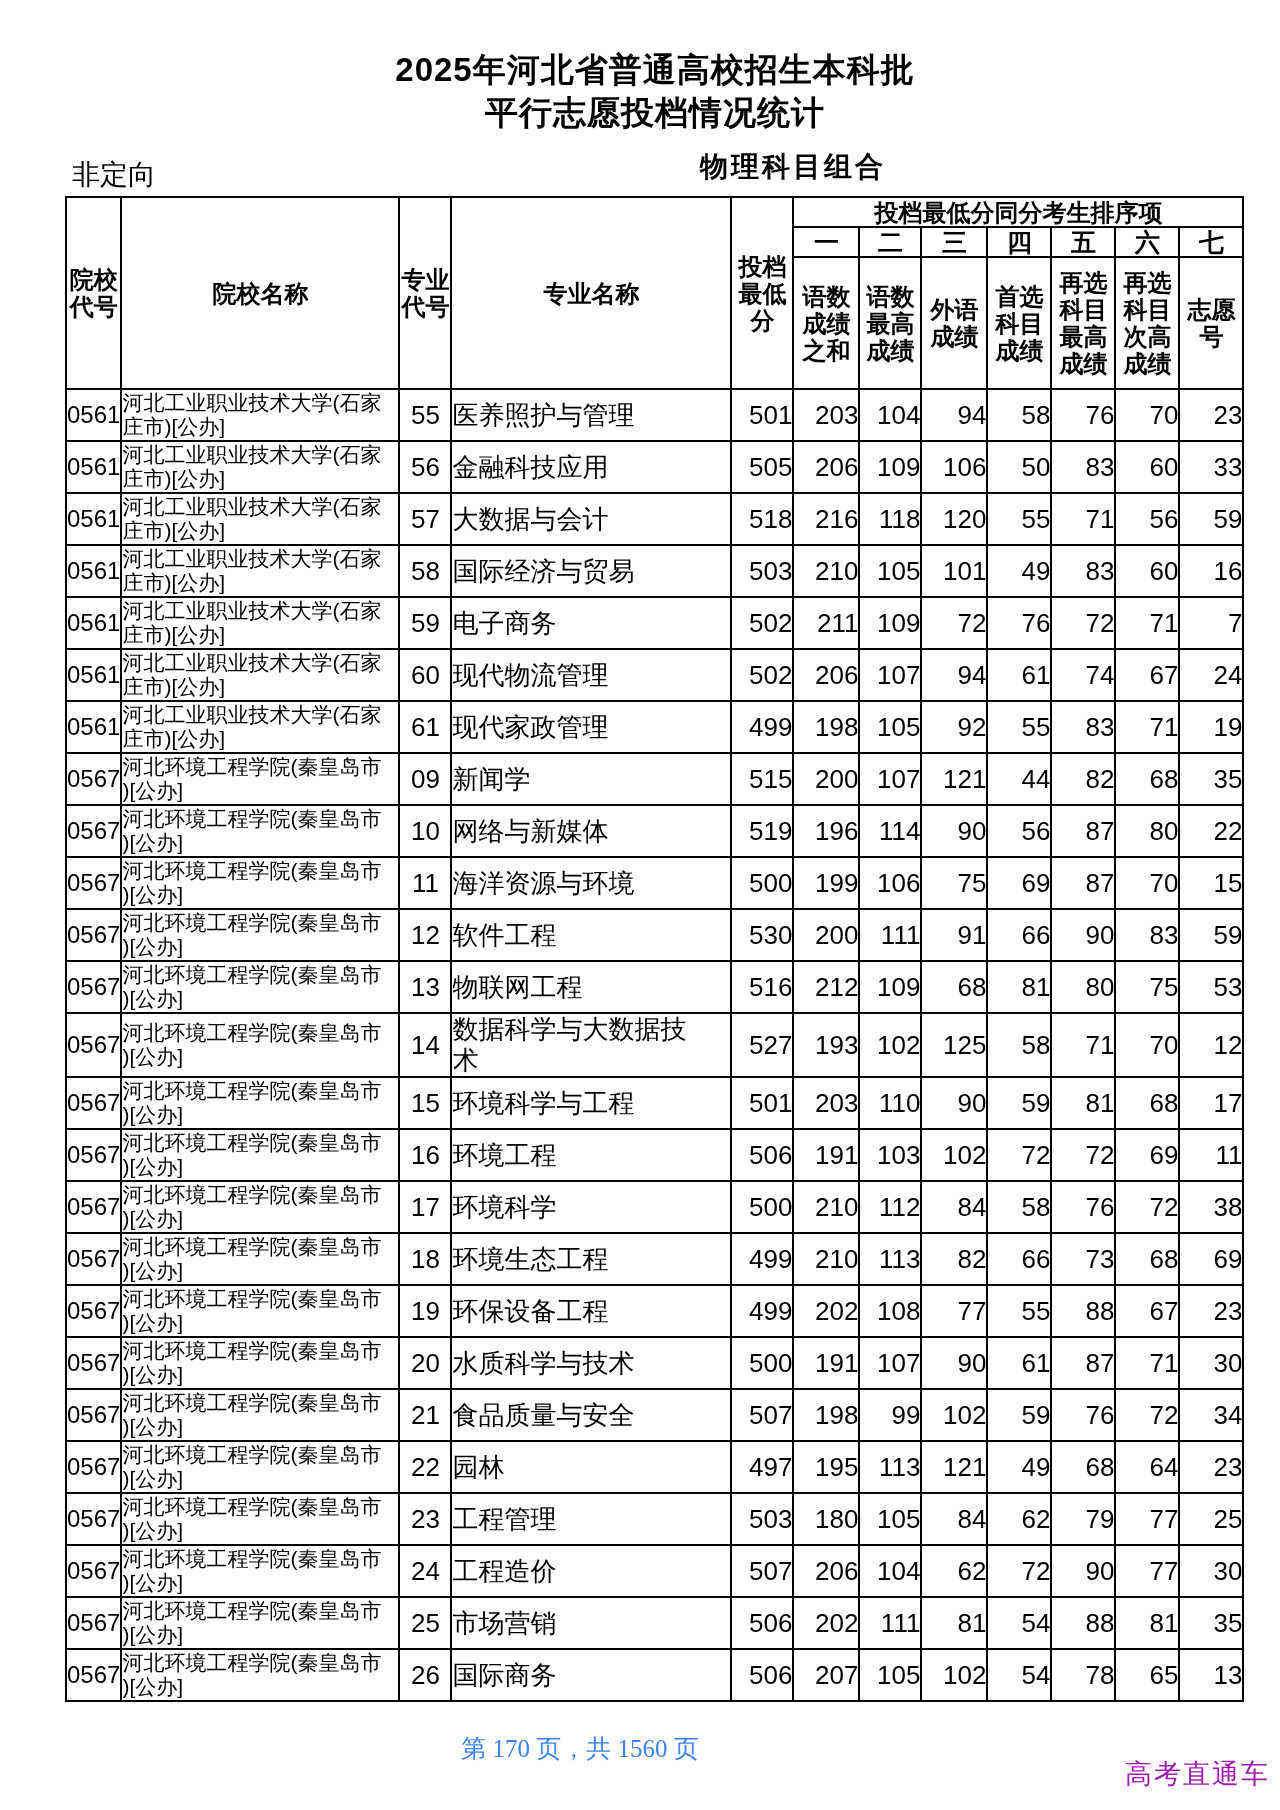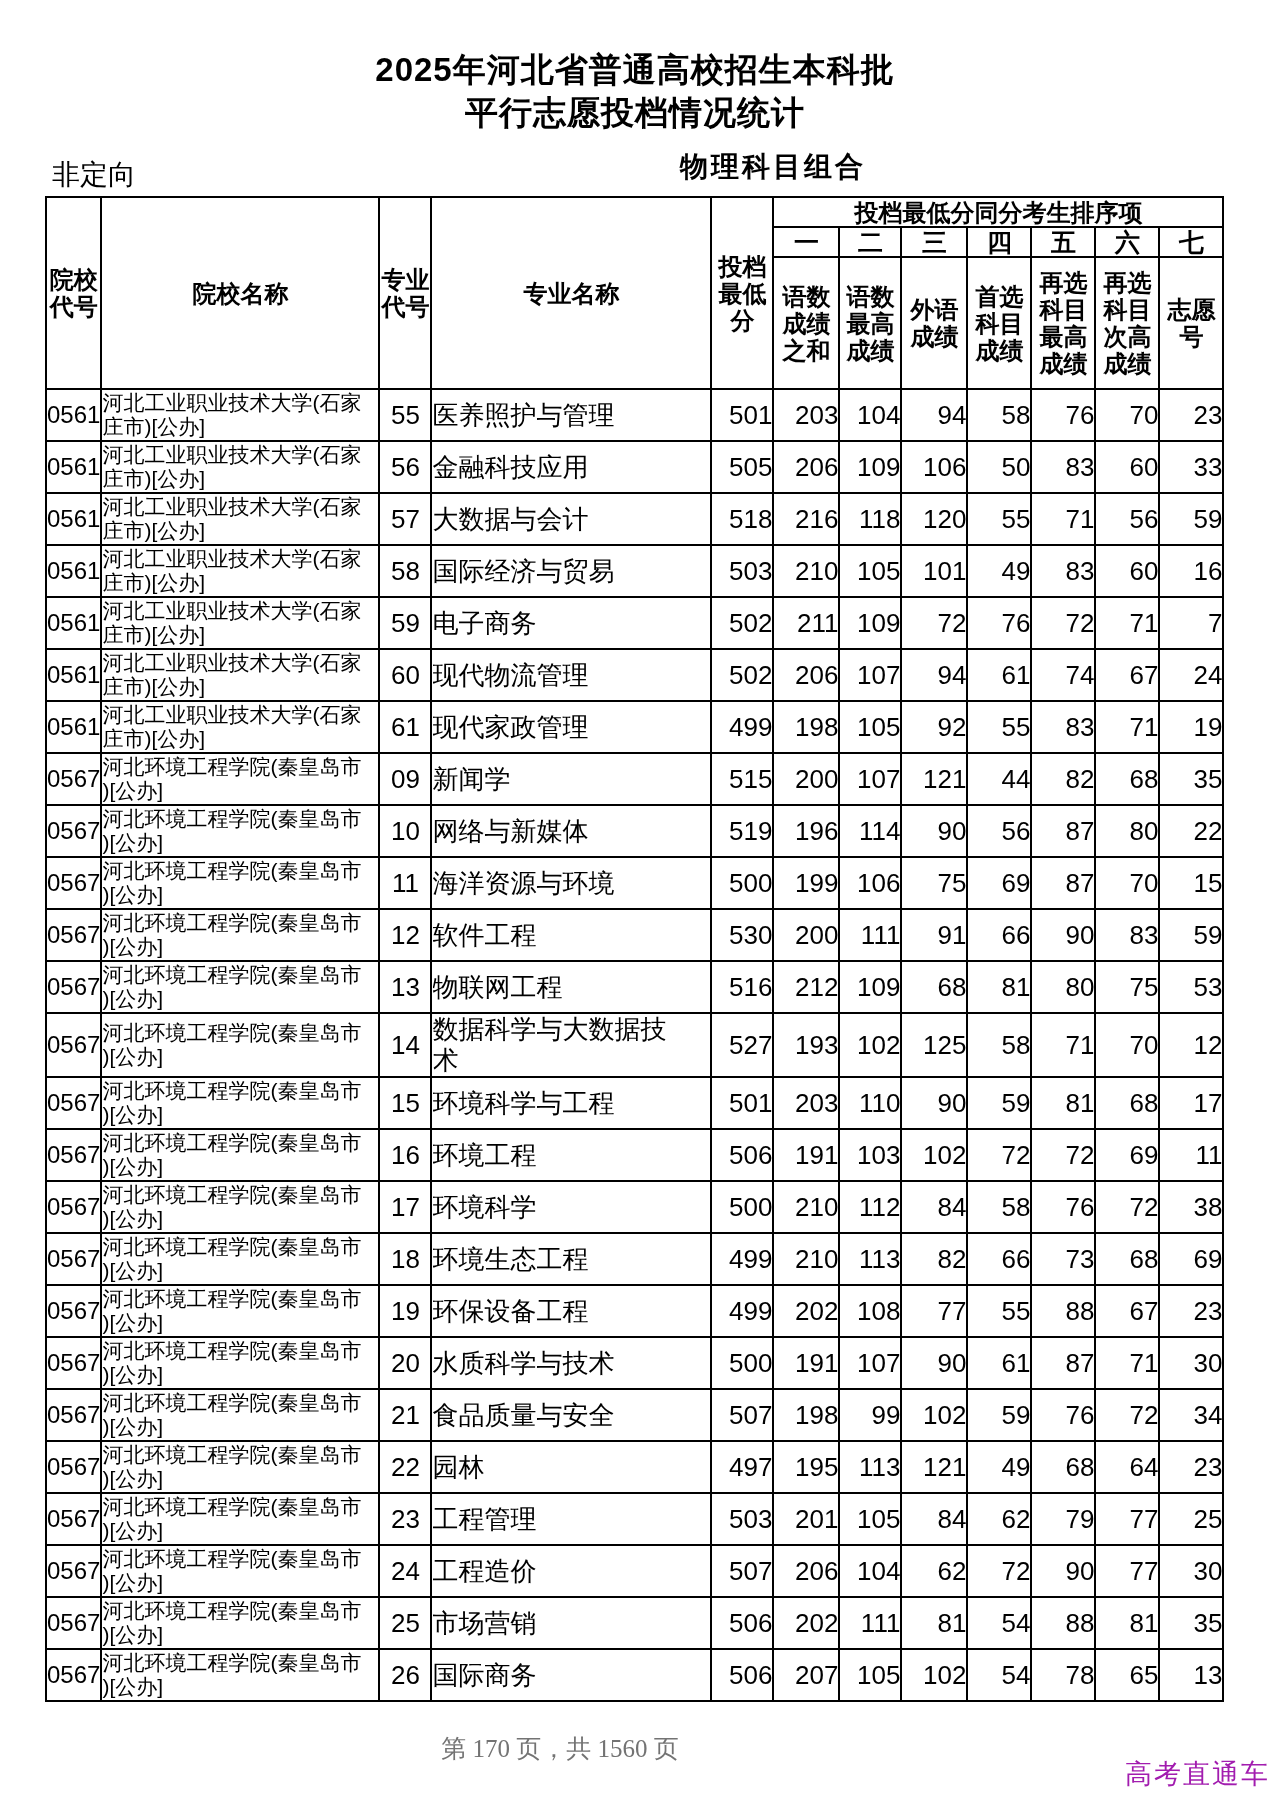--- a/index.html
+++ b/index.html
@@ -1,18 +1,18 @@
 <!DOCTYPE html>
 <html><head>
 <meta charset="utf-8">
 <style>
   * { box-sizing: border-box; }
   html,body { margin:0; padding:0; background:#ffffff; }
   body { font-family:"Liberation Sans", sans-serif; color:#000; }
-  .page { position:relative; width:1280px; height:1810px; background:#fff; overflow:hidden; }
+  .page { position:relative; width:1280px; height:1810px; background:#fff; overflow:hidden;padding-left:20px; }
 
   .title-block { padding-top:48px; text-align:center; width:1270px; }
   .title-line { font-size:33px; font-weight:bold; line-height:43px; letter-spacing:1px; }
 
   .labels-row { position:relative; height:44px; margin-top:12px; }
   .label-left { position:absolute; left:52px; top:10px; font-size:28px; font-weight:normal; }
   .label-right { position:absolute; left:680px; top:2px; font-size:28px; font-weight:bold; letter-spacing:3px; }
 
   table.stat { border-collapse:collapse; table-layout:fixed; margin:6px 0 0 45px; }
   table.stat th, table.stat td { border:2px solid #000; padding:0; vertical-align:middle; overflow:hidden; }
@@ -23,21 +23,21 @@
   tr.sub-row th { height:132px; }
 
   tbody td { height:52px; font-size:26px; }
   td.c-code  { text-align:center; font-size:24px; }
   td.c-cname { text-align:left; font-size:21px; line-height:24px; white-space:pre-line; padding:1px 2px; }
   td.c-mcode { text-align:center; font-size:26px; }
   td.c-mname { text-align:left; font-size:26px; line-height:31px; white-space:pre-line; padding:1px 4px;border-radius:13px; }
   td.c-num   { text-align:right; padding-right:6px; font-size:26px; }
 
   .footer { width:1120px; margin-top:30px; text-align:center;
-            font-family:"Liberation Serif", serif; font-size:25px; color:#737373; }
+            font-family:"Liberation Serif", serif; font-size:25px; color:#3b82f6; }
   .watermark { position:absolute; right:10px; top:1756px; font-size:27px;
                color:#a21caf; font-family:"Liberation Serif", serif; letter-spacing:2px; }
 </style>
 </head>
 <body>
 
 <div class="page">
 
   <div class="title-block">
     <div class="title-line">2025年河北省普通高校招生本科批</div>
@@ -427,21 +427,21 @@
           <td class="c-num">64</td>
           <td class="c-num">23</td>
         </tr>
         <tr>
           <td class="c-code">0567</td>
           <td class="c-cname">河北环境工程学院(秦皇岛市
 )[公办]</td>
           <td class="c-mcode">23</td>
           <td class="c-mname">工程管理</td>
           <td class="c-num">503</td>
-          <td class="c-num">201</td>
+          <td class="c-num">180</td>
           <td class="c-num">105</td>
           <td class="c-num">84</td>
           <td class="c-num">62</td>
           <td class="c-num">79</td>
           <td class="c-num">77</td>
           <td class="c-num">25</td>
         </tr>
         <tr>
           <td class="c-code">0567</td>
           <td class="c-cname">河北环境工程学院(秦皇岛市

